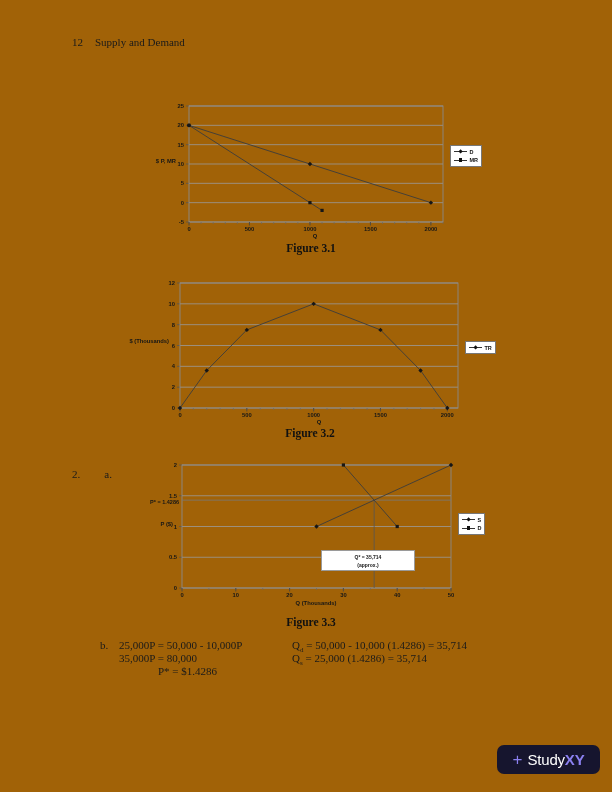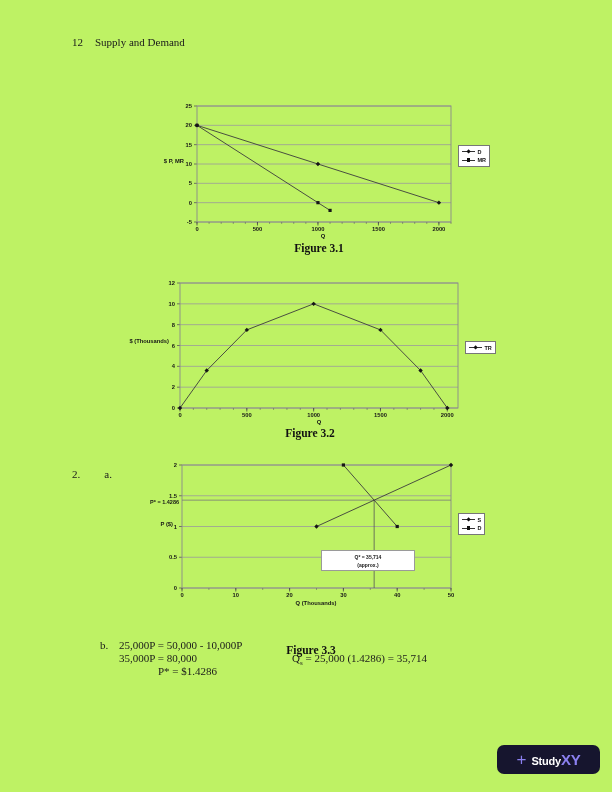--- a/index.html
+++ b/index.html
@@ -1,18 +1,18 @@
 <!DOCTYPE html>
 <html><head>
 <meta charset="utf-8">
 <style>
   * { margin:0; padding:0; box-sizing:border-box; }
   html,body { background:#ffffff; }
   .page {
-    position:relative; width:612px; height:792px; background:#bef264;
+    position:relative; width:612px; height:792px; background:#a16207;
     font-family:"Liberation Serif", serif; color:#1a1a1a; overflow:hidden;
   }
   .header { position:absolute; left:72px; top:36px; font-size:11px; white-space:nowrap; }
   .header .title { margin-left:12px; }
 
   .chart { position:absolute; }
   .chart svg { position:absolute; left:0; top:0; overflow:visible; }
   .tick { font:bold 5.8px "Liberation Sans", sans-serif; fill:#161616; }
   .axis-label {
     position:absolute; font:bold 5.8px "Liberation Sans", sans-serif; color:#161616;
@@ -45,33 +45,33 @@
 
   .sol { position:absolute; font-size:11px; white-space:nowrap; }
   .sol sub { font-size:7px; vertical-align:-3px; line-height:0; }
 
   .logo {
     position:absolute; left:497px; top:745px; width:103px; height:29px;
     background:#16152e; border-radius:7px; display:flex; align-items:center;
     justify-content:center; gap:5px; font-family:"Liberation Sans", sans-serif;
   }
   .logo .plus { color:#8b80f0; font-size:17px; font-weight:300; line-height:17px; margin-top:-1px; }
-  .logo .brand { font-size:11px; font-weight:bold; color:#ffffff; letter-spacing:-0.2px; }
+  .logo .brand { font-size:15px; font-weight:normal; color:#ffffff; letter-spacing:-0.2px; }
   .logo .brand-accent { font-size:15px; font-weight:bold; color:#8b80f0; letter-spacing:-0.2px;text-align:right; }
 </style>
 </head>
 <body>
 
 <div class="page">
 
   <div class="header">
     <span>12</span><span class="title">Supply and Demand</span>
   </div>
 
-  <div class="chart" id="chart1" style="left:148px; top:95px; width:365px; height:165px;">
+  <div class="chart" id="chart1" style="left:140px; top:95px; width:365px; height:165px;">
     <svg id="svg1" width="365" height="150">
         <line x1="49" y1="127" x2="303" y2="127" stroke="#9b9b9b" stroke-width="0.8"></line>
         <line x1="46" y1="127" x2="49" y2="127" stroke="#555" stroke-width="0.8"></line>
         <text x="44" y="129" text-anchor="end" class="tick">-5</text>
         <line x1="49" y1="107.66666666666667" x2="303" y2="107.66666666666667" stroke="#9b9b9b" stroke-width="0.8"></line>
         <line x1="46" y1="107.66666666666667" x2="49" y2="107.66666666666667" stroke="#555" stroke-width="0.8"></line>
         <text x="44" y="109.66666666666667" text-anchor="end" class="tick">0</text>
         <line x1="49" y1="88.33333333333333" x2="303" y2="88.33333333333333" stroke="#9b9b9b" stroke-width="0.8"></line>
         <line x1="46" y1="88.33333333333333" x2="49" y2="88.33333333333333" stroke="#555" stroke-width="0.8"></line>
         <text x="44" y="90.33333333333333" text-anchor="end" class="tick">5</text>
@@ -293,27 +293,30 @@
           </span>
         <span class="ltext">S</span>
       </div>
       <div class="lrow">
         <span class="lline">
             <span class="lmark sq"></span>
           </span>
         <span class="ltext">D</span>
       </div>
     </div>
-    <div class="caption" style="left:116px; top:166px; width:120px;margin-top:28px;">Figure 3.3</div>
+    <div class="caption" style="left:116px; top:166px; width:120px;">Figure 3.3</div>
   </div>
 
   <div class="sol" style="left:100px; top:639px;">b.</div>
   <div class="sol" style="left:119px; top:639px;">25,000P = 50,000 - 10,000P</div>
   <div class="sol" style="left:119px; top:652px;">35,000P = 80,000</div>
   <div class="sol" style="left:146px; top:665px;margin-left:12px;">P* = $1.4286</div>
+  <div class="sol" style="left:292px; top:639px;">
+    <span>Q</span><sub>d</sub><span> = 50,000 - 10,000 (1.4286) = 35,714</span>
+  </div>
   <div class="sol" style="left:292px; top:652px;">
     <span>Q</span><sub>s</sub><span> = 25,000 (1.4286) = 35,714</span>
   </div>
 
   <div class="logo" style="background: rgb(22, 21, 46);">
     <span class="plus" style="color: rgb(139, 128, 240);">+</span>
     <span><span class="brand" style="color: rgb(255, 255, 255);">Study</span><span class="brand-accent" style="color: rgb(139, 128, 240);">XY</span></span>
   </div>
 
 </div>

